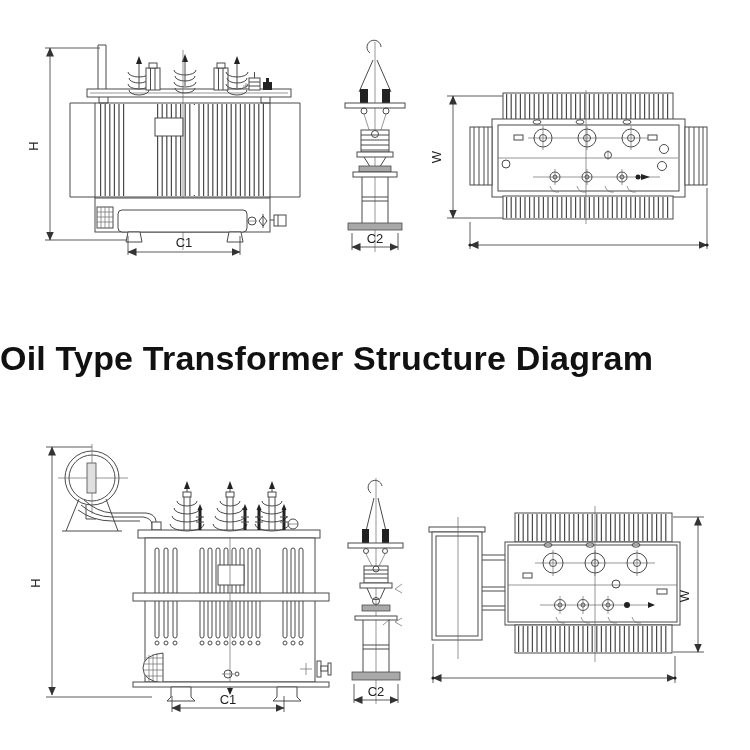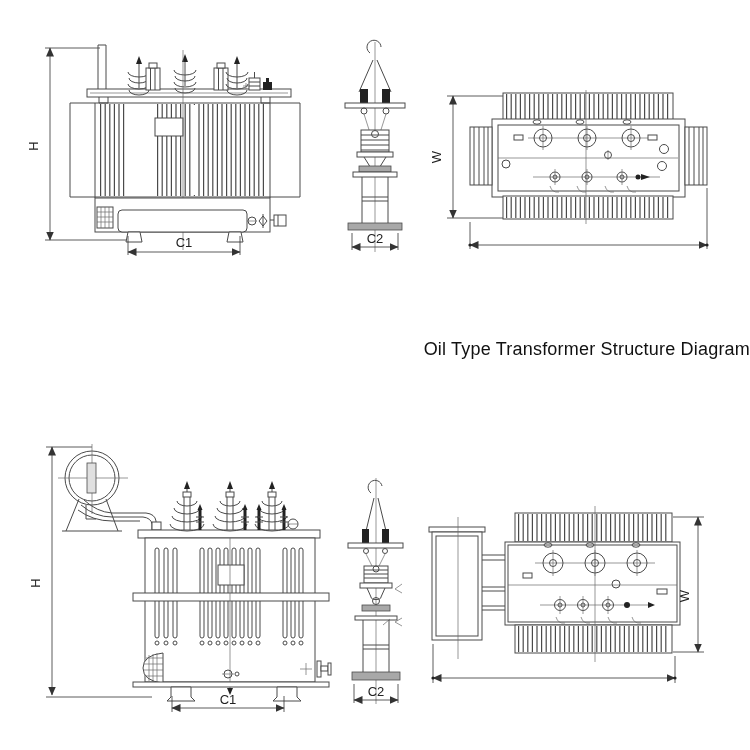--- a/index.html
+++ b/index.html
@@ -6,22 +6,22 @@
             font-family:"Liberation Sans",sans-serif;overflow:hidden}
   svg{position:absolute;left:0;top:0}
   .ln{stroke:#4a4a4a;stroke-width:1;fill:none;stroke-linecap:butt}
   .thin{stroke:#6a6a6a;stroke-width:0.7;fill:none}
   .fw{fill:#ffffff;stroke:#4a4a4a;stroke-width:1}
   .fd{fill:#222222;stroke:none}
   .fg{fill:#a8a8a8;stroke:#4a4a4a;stroke-width:0.8}
   .dim{stroke:#333333;stroke-width:0.8;fill:none}
   .lbl{font:13px "Liberation Sans",sans-serif;fill:#222222}
   .stripe{stroke:#4a4a4a;fill:none;stroke-dasharray:1.2 3.4}
-  .title{position:absolute;left:0;right:0;top:339px;text-align:right;font-size:18px;
-         font-weight:400;color:#111111;letter-spacing:0.2px}
+  .title{position:absolute;left:0;right:0;top:339px;text-align:left;font-size:34px;
+         font-weight:700;color:#111111;letter-spacing:0.2px}
 </style>
 </head>
 <body>
 
 <div class="title">Oil Type Transformer Structure Diagram</div>
 
 <svg width="750" height="750" viewBox="0 0 750 750">
   <defs>
     <marker id="ah" markerWidth="10" markerHeight="8" refX="8.5" refY="4" orient="auto-start-reverse" markerUnits="userSpaceOnUse">
       <path d="M0,0 L9,4 L0,8 Z" fill="#333333"></path>

